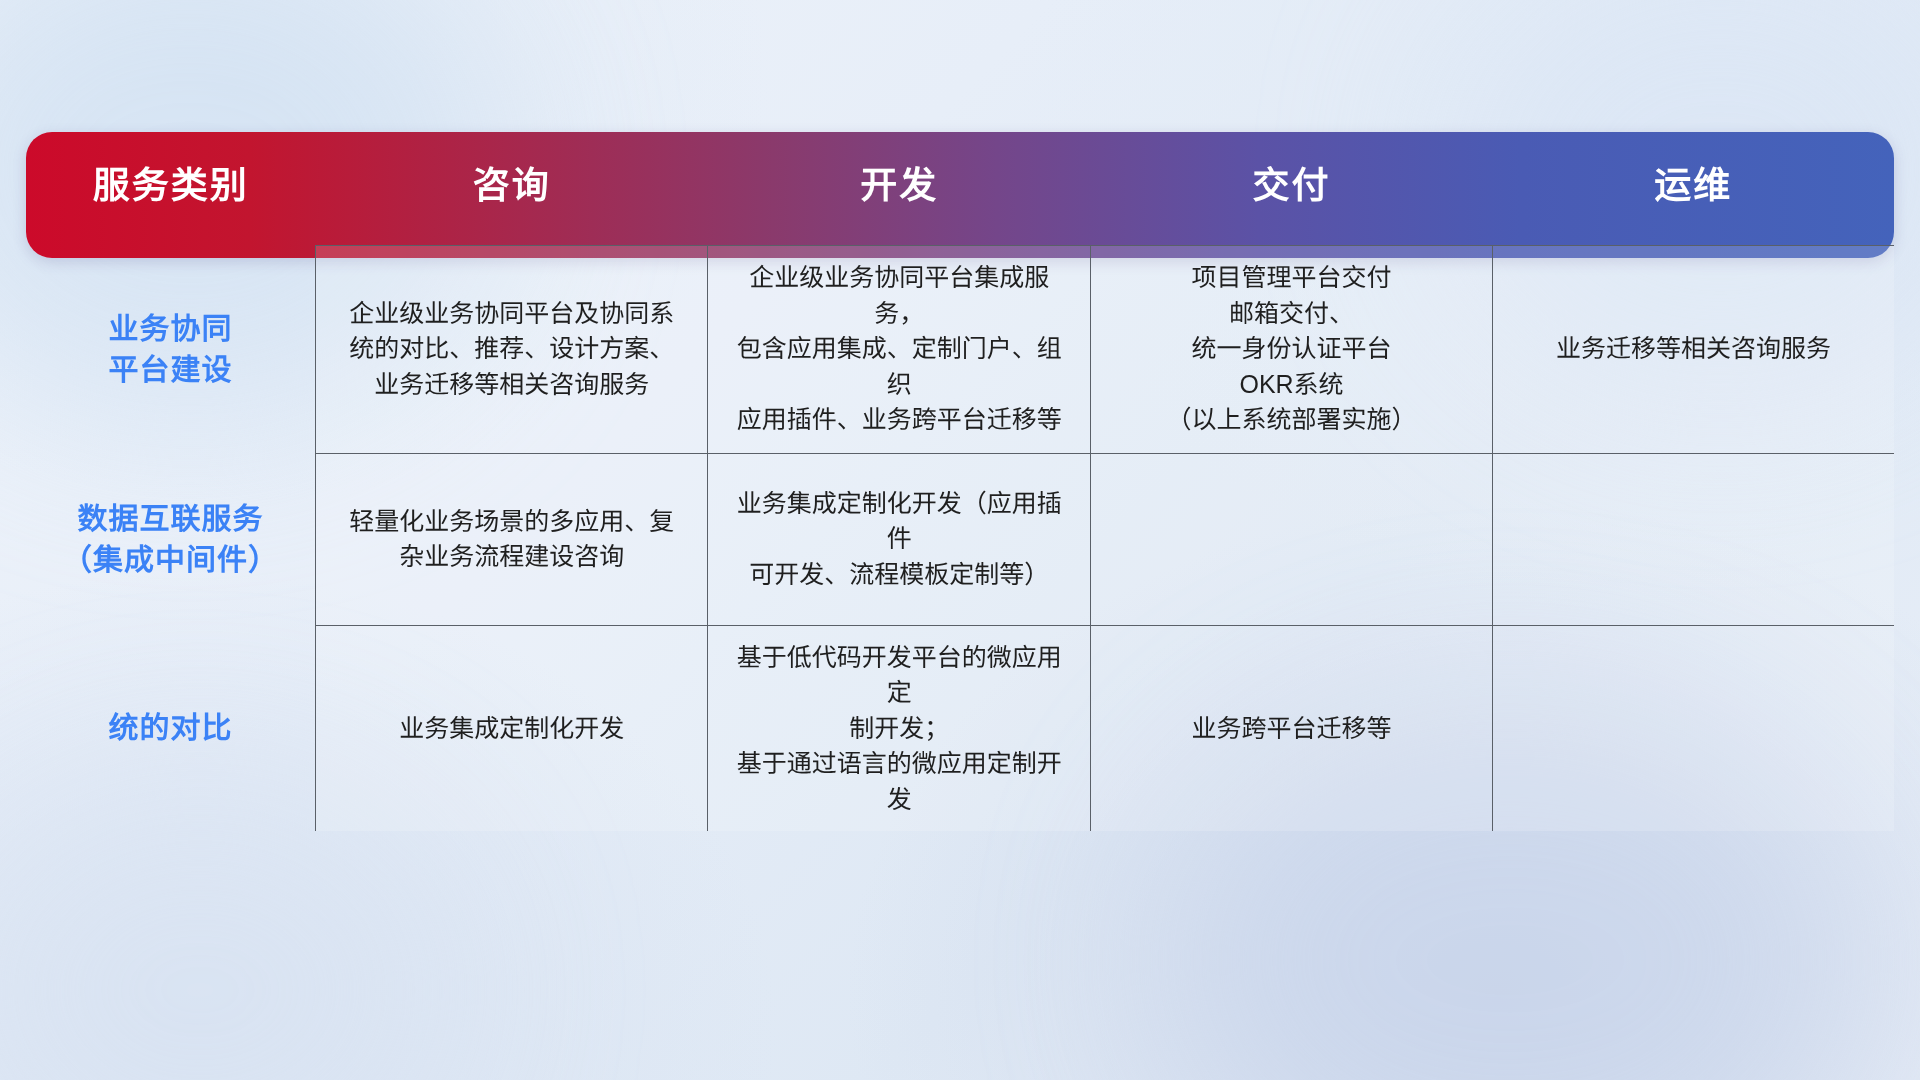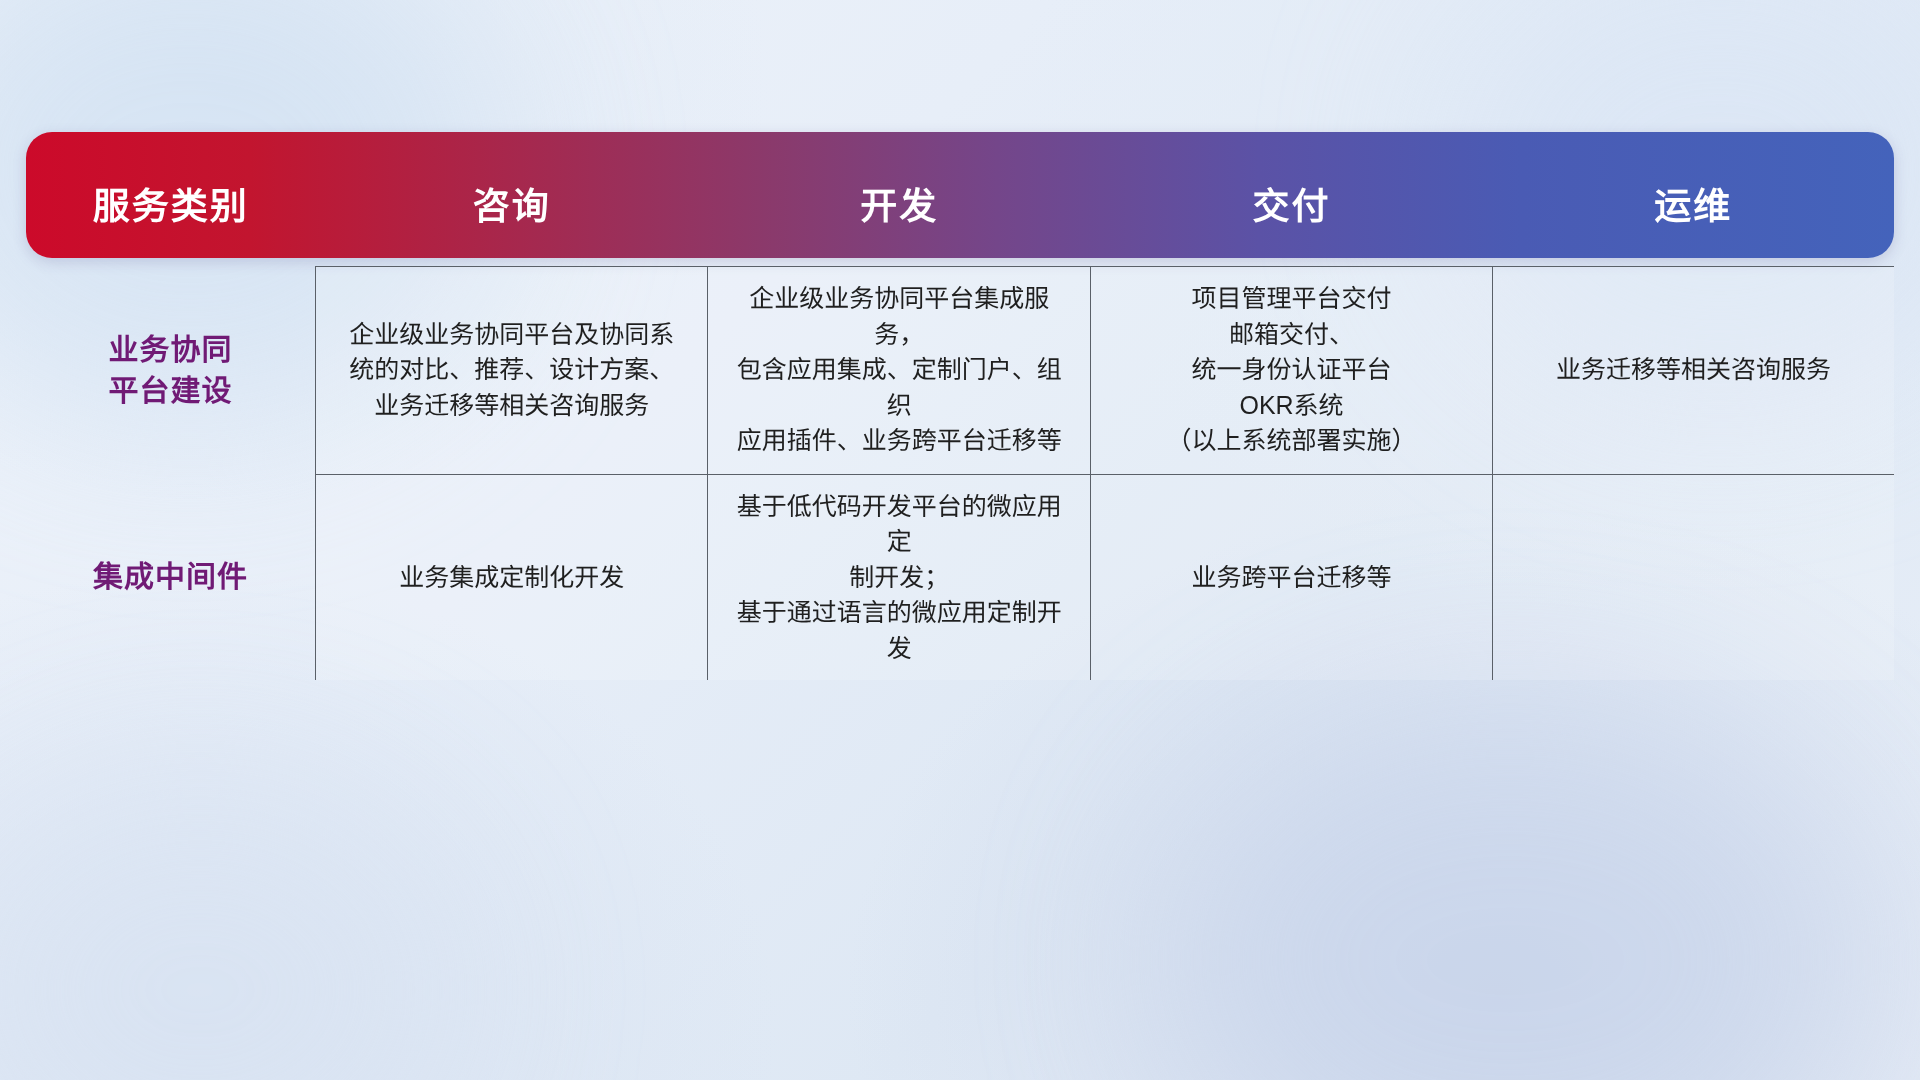--- a/index.html
+++ b/index.html
@@ -34,21 +34,21 @@
     pointer-events: none;
   }
   .blob-a { width: 620px; height: 520px; left: -120px; top: -90px; background: #cfe0f2; }
   .blob-b { width: 560px; height: 460px; right: -80px; top: -60px; background: #d7e3f4; }
   .blob-c { width: 700px; height: 520px; right: 60px; bottom: -140px; background: #c6d3ea; }
   .blob-d { width: 520px; height: 420px; left: -60px; bottom: -120px; background: #dbe5f3; }
 
   .table-wrap {
     position: absolute;
     left: 26px;
-    top: 140px;
+    top: 119px;
     width: 1868px;
   }
 
   table.svc {
     width: 100%;
     border-collapse: collapse;
     table-layout: fixed;
   }
 
   
@@ -94,21 +94,21 @@
     text-align: center;
     vertical-align: middle;
     padding: 14px 18px;
     background: rgba(255,255,255,0.16);
   }
   tbody tr td:first-child {
     border-left: none;
     border-top: none;
     border-bottom: none;
     background: transparent;
-    color: #701a75;
+    color: #3b82f6;
     font-weight: bold;
     font-size: 30px;
     line-height: 1.38;
     letter-spacing: 1px;
   }
   tbody tr td:last-child {
     border-right: none;
   }
   tbody tr:first-child td {
     border-top: 1px solid #5a6068;
@@ -163,22 +163,32 @@
           <td class="cell-text">企业级业务协同平台集成服务，
 包含应用集成、定制门户、组织
 应用插件、业务跨平台迁移等</td>
           <td class="cell-text">项目管理平台交付
 邮箱交付、
 统一身份认证平台
 OKR系统
 （以上系统部署实施）</td>
           <td class="cell-text">业务迁移等相关咨询服务</td>
         </tr>
+        <tr class="r2">
+          <td class="cell-text">数据互联服务
+（集成中间件）</td>
+          <td class="cell-text">轻量化业务场景的多应用、复
+杂业务流程建设咨询</td>
+          <td class="cell-text">业务集成定制化开发（应用插件
+可开发、流程模板定制等）</td>
+          <td class="cell-text"></td>
+          <td class="cell-text"></td>
+        </tr>
         <tr class="r3">
-          <td class="cell-text">集成中间件</td>
+          <td class="cell-text">统的对比</td>
           <td class="cell-text">业务集成定制化开发</td>
           <td class="cell-text">基于低代码开发平台的微应用定
 制开发；
 基于通过语言的微应用定制开发</td>
           <td class="cell-text">业务跨平台迁移等</td>
           <td class="cell-text"></td>
         </tr>
       </tbody>
     </table>
   </div>

